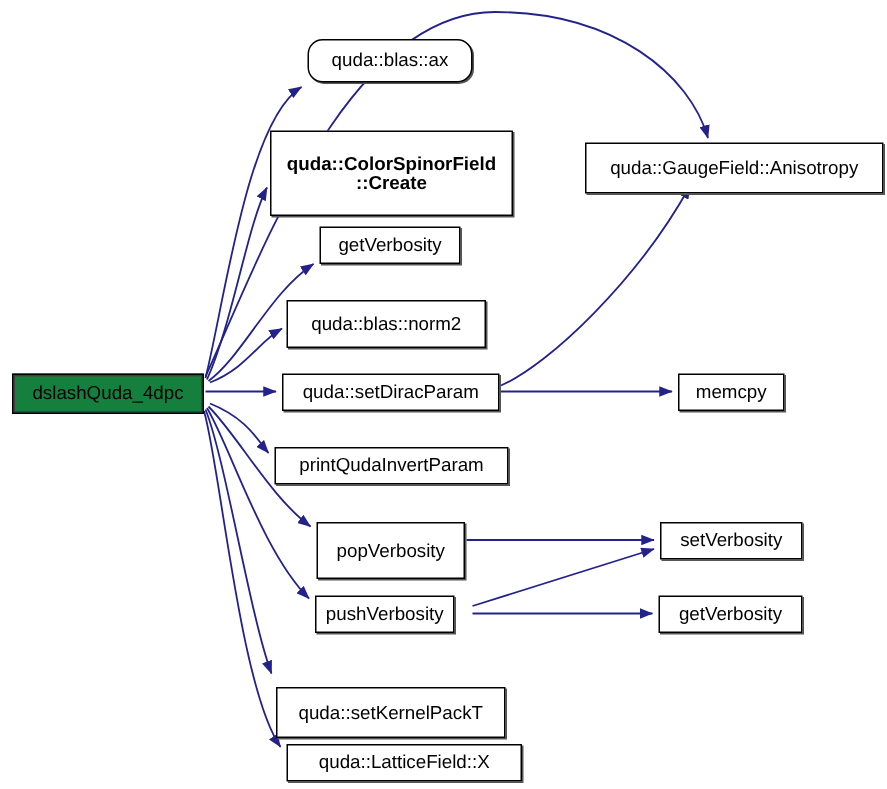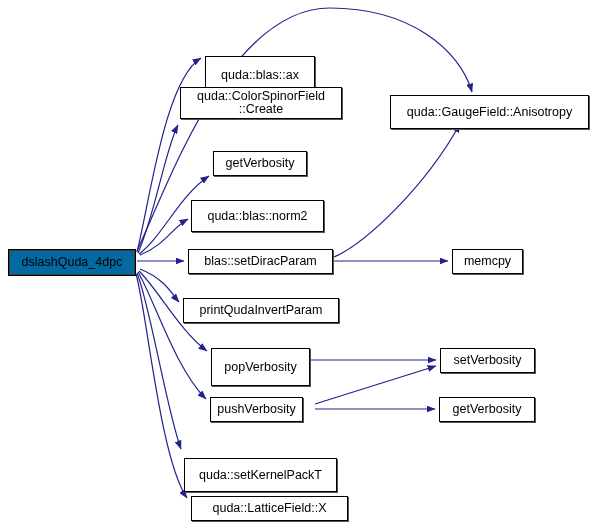--- a/index.html
+++ b/index.html
@@ -32,21 +32,21 @@
     font-size: 12.5px;
     line-height: 13px;
     display: flex;
     align-items: center;
     justify-content: center;
     text-align: center;
     white-space: pre-line;
     z-index: 2;
   }
   .node.root {
-    background: #0369a1;
+    background: #15803d;
     border: 1px solid #000000;
     box-shadow: 1px 1px 0 0 #404040 inset, -1px -1px 0 0 #404040 inset;
   }
   .node.shadowed {
     box-shadow: 1px 1px 0 0 #555555;
   }
 </style>
 </head>
 <body>
 
@@ -71,26 +71,26 @@
         <path d="M136,274 C147,312 160,459 187,498" marker-end="url(#arrowhead)"></path>
         <path d="M334,257 C366,243 425,187 460,124" marker-end="url(#arrowhead)"></path>
         <path d="M334,261 L448,261" marker-end="url(#arrowhead)"></path>
         <path d="M311,360 L436,360" marker-end="url(#arrowhead)"></path>
         <path d="M315,404 L436,366" marker-end="url(#arrowhead)"></path>
         <path d="M315,409 L435,409" marker-end="url(#arrowhead)"></path>
       </g>
   </svg>
   <div id="node-layer">
       <div class="node root" style="left: 8px; top: 249px; width: 128px; height: 27px;">dslashQuda_4dpc</div>
-      <div class="node shadowed" style="left: 205px; top: 56px; width: 110px; height: 39px;">quda::blas::ax</div>
-      <div class="node shadowed" style="left: 180px; top: 87px; width: 162px; height: 32px;">quda::ColorSpinorField
+      <div class="node shadowed" style="left: 205px; top: 26px; width: 110px; height: 29px; border-radius: 10px;">quda::blas::ax</div>
+      <div class="node shadowed" style="left: 180px; top: 87px; width: 162px; height: 57px; font-weight: bold;">quda::ColorSpinorField
 ::Create</div>
       <div class="node shadowed" style="left: 213px; top: 151px; width: 94px; height: 25px;">getVerbosity</div>
       <div class="node shadowed" style="left: 191px; top: 200px; width: 133px; height: 32px;">quda::blas::norm2</div>
-      <div class="node shadowed" style="left: 188px; top: 249px; width: 145px; height: 25px;">blas::setDiracParam</div>
+      <div class="node shadowed" style="left: 188px; top: 249px; width: 145px; height: 25px;">quda::setDiracParam</div>
       <div class="node shadowed" style="left: 183px; top: 298px; width: 156px; height: 25px;">printQudaInvertParam</div>
       <div class="node shadowed" style="left: 211px; top: 348px; width: 99px; height: 38px;">popVerbosity</div>
       <div class="node shadowed" style="left: 210px; top: 397px; width: 93px; height: 25px;">pushVerbosity</div>
       <div class="node shadowed" style="left: 184px; top: 458px; width: 153px; height: 34px;">quda::setKernelPackT</div>
       <div class="node shadowed" style="left: 191px; top: 496px; width: 157px; height: 25px;">quda::LatticeField::X</div>
       <div class="node shadowed" style="left: 390px; top: 95px; width: 199px; height: 34px;">quda::GaugeField::Anisotropy</div>
       <div class="node shadowed" style="left: 452px; top: 249px; width: 71px; height: 25px;">memcpy</div>
       <div class="node shadowed" style="left: 440px; top: 348px; width: 95px; height: 25px;">setVerbosity</div>
       <div class="node shadowed" style="left: 439px; top: 397px; width: 96px; height: 25px;">getVerbosity</div>
     </div>

